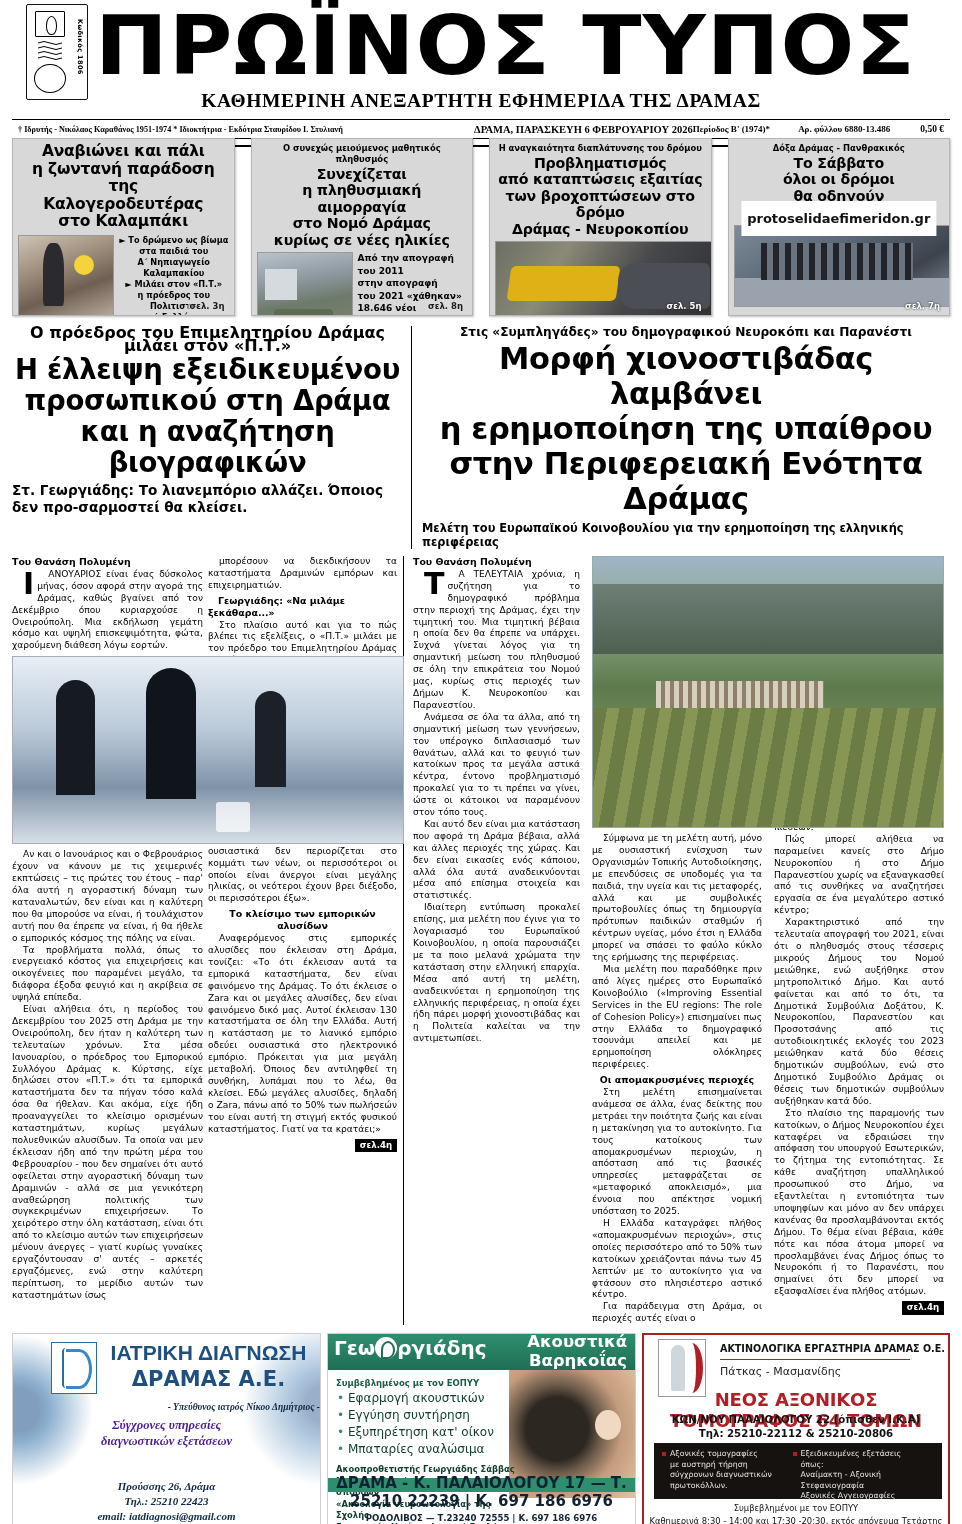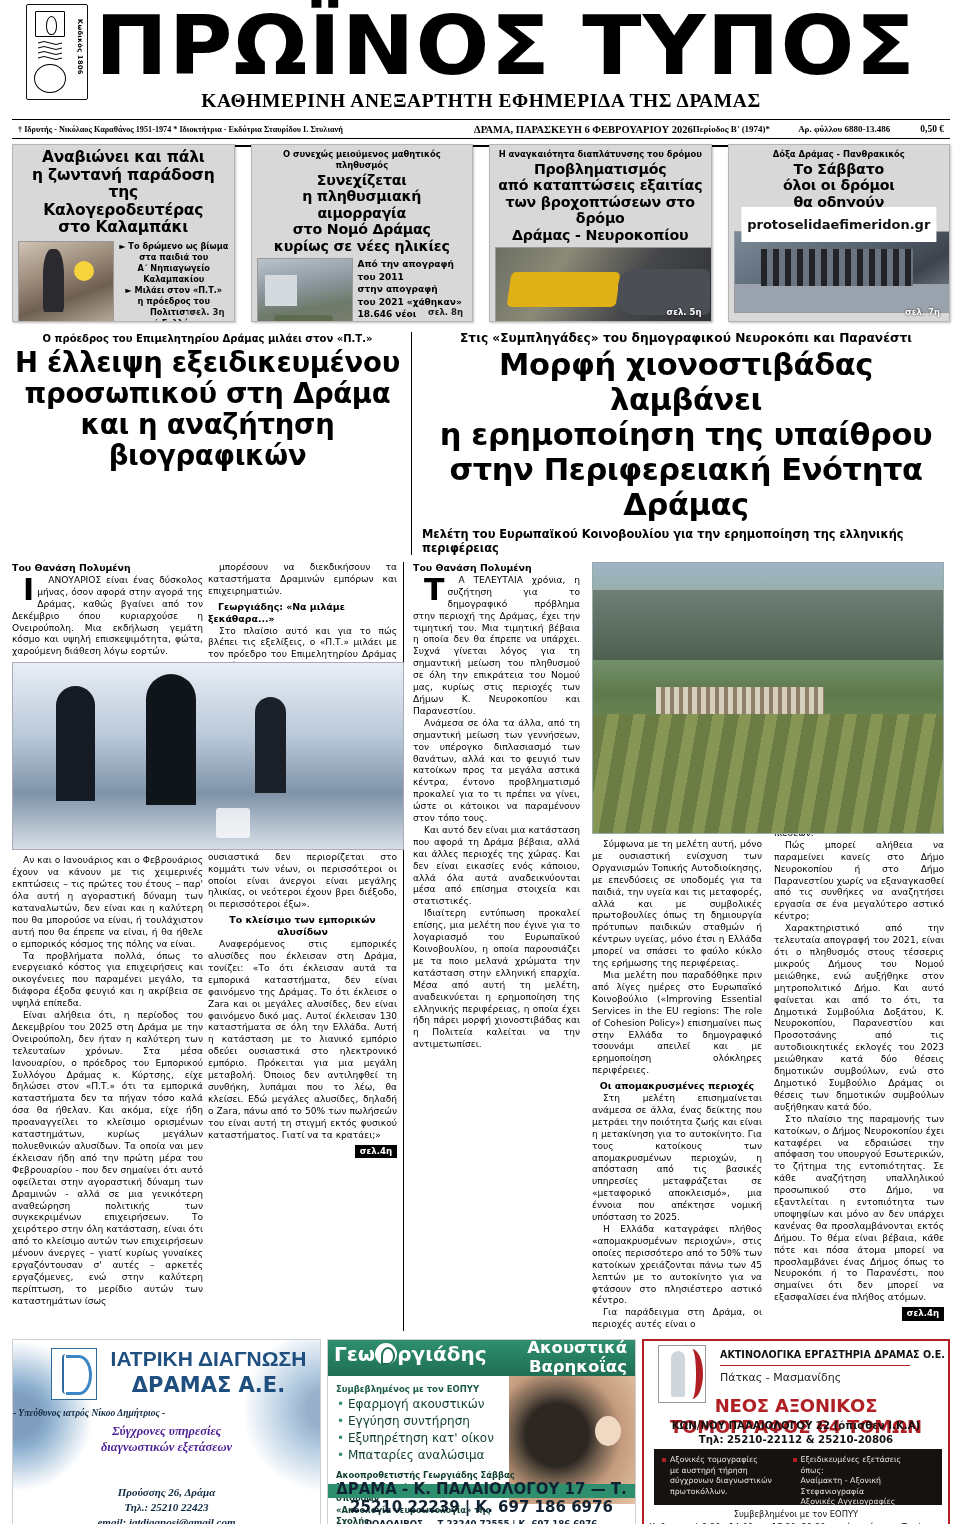--- a/index.html
+++ b/index.html
@@ -68,21 +68,21 @@
   }
   .infobar .founder { flex:0 0 auto; }
   .infobar .spacer1 { flex:1 1 auto; }
   .infobar .date { font-size:10.5px; }
   .infobar .period { font-size:9px;}
   .infobar .issue { margin-left:28px; font-size:9px;}
   .infobar .price { margin-left:30px; font-size:9.5px;}
   .rule2 { border-top:2px solid #000; margin-top:6px; }
 
   
-  .teasers { display:flex; gap:16px; margin-top:12px; }
+  .teasers { display:flex; gap:16px; margin-top:6px; }
   .teaser {
     width:232px; height:178px; background:#d8d8d8;
     border:1px solid #b5b5b5; padding:4px 5px; position:relative;
     box-shadow: 1px 1px 2px rgba(0,0,0,.25);
     overflow:hidden;
   }
   .teaser .kicker {
     text-align:center; font-weight:bold; font-size:8.4px;
     font-family:"DejaVu Sans",sans-serif; line-height:11px; margin-bottom:1px;
   }
@@ -128,21 +128,21 @@
     background:#fff; color:#111; font-weight:bold; font-size:13px;
     padding:10px 6px; white-space:nowrap; z-index:5;
     font-family:"DejaVu Sans",sans-serif;
   }
 
   
   .mains { display:flex; margin-top:10px; }
   .main-left { width:400px; padding-right:8px; border-right:1px solid #000; }
   .main-right { width:538px; padding-left:10px; }
   .kicker-main {
-    text-align:center; font-weight:bold; font-size:10px; line-height:13px;
+    text-align:center; font-weight:bold; font-size:16px; line-height:13px;
   }
   .kicker-main.r { font-size:12.2px; }
   .headline-left {
     text-align:center; font-weight:bold; font-size:27.5px; line-height:31px;
     letter-spacing:-.3px; margin-top:2px;
   }
   .headline-right {
     text-align:center; font-weight:bold; font-size:30.5px; line-height:35px;
     letter-spacing:-.4px; margin-top:2px;
   }
@@ -199,21 +199,21 @@
   .ads { display:flex; gap:6px; margin-top:8px; }
   .ad { height:200px; position:relative; overflow:hidden; }
   .ad1 { width:312px; border:1px solid #cfcfcf; background:#fff; }
   .ad1 .swirl{position:absolute;left:-40px;top:-20px;width:150px;height:240px;background:radial-gradient(circle at 30% 40%,#1b4f8a 0 12%,#2f6fa8 18%,#ffffff 42%);opacity:.55;border-radius:50%;}
   .ad1 .swirl2{position:absolute;right:-50px;top:-30px;width:150px;height:250px;background:radial-gradient(circle at 70% 40%,#1b4f8a 0 10%,#4f86b8 20%,#ffffff 45%);opacity:.45;border-radius:50%;}
   .ad1 .logo-box{position:absolute;left:38px;top:8px;width:46px;height:52px;border:1px solid #2d6a9f;background:#fff;}
   .ad1 .logo-box .snake{position:absolute;left:10px;top:5px;width:8px;height:40px;border-left:2px solid #2d6a9f;border-radius:4px;}
   .ad1 .logo-box .arc{position:absolute;left:14px;top:6px;width:26px;height:40px;border:3px solid #3b86c4;border-radius:0 60% 60% 0;border-left:none;}
   .ad1 h2{position:absolute;left:88px;top:6px;width:215px;margin:0;font-size:21px;font-weight:bold;color:#1e4f7e;font-family:"Liberation Sans",sans-serif;line-height:25px;text-align:center;}
   .ad1 .l2{position:absolute;left:88px;top:33px;width:215px;font-size:21px;font-weight:bold;color:#1e4f7e;text-align:center;}
-  .ad1 .resp{position:absolute;left:0;top:68px;width:100%;text-align:left;font-family:"Liberation Serif",serif;font-weight:bold;font-style:italic;font-size:9.5px;color:#102a43;}
+  .ad1 .resp{position:absolute;left:0;top:68px;width:100%;text-align:right;font-family:"Liberation Serif",serif;font-weight:bold;font-style:italic;font-size:9.5px;color:#102a43;}
   .ad1 .svc{position:absolute;left:0;top:83px;width:100%;text-align:center;font-family:"Liberation Serif",serif;font-weight:bold;font-style:italic;font-size:12.5px;line-height:16px;color:#4c1d95;}
   .ad1 .list{position:absolute;left:0;top:116px;width:100%;text-align:center;font-family:"Liberation Serif",serif;font-style:italic;font-size:10px;line-height:14px;color:#102a43;}
   .ad1 .addr{position:absolute;left:0;bottom:8px;width:100%;text-align:center;font-family:"Liberation Serif",serif;font-weight:bold;font-style:italic;font-size:11px;line-height:15px;color:#102a43;}
 
   .ad2 { width:312px; border:1px solid #cfcfcf; background:#fff; }
   .ad2 .band{position:absolute;left:0;top:0;width:100%;height:36px;background:linear-gradient(180deg,#2e8f6e,#1f6e55);}
   .ad2 .brand{position:absolute;left:6px;top:2px;font-size:20px;font-weight:bold;color:#fff;font-family:"DejaVu Sans",sans-serif;}
   .ad2 .brand .w{display:inline-block;width:22px;height:22px;background:#fff;border-radius:50%;vertical-align:-4px;position:relative;}
   .ad2 .brand .w::after{content:"";position:absolute;left:6px;top:4px;width:10px;height:14px;border:2px solid #1f6e55;border-radius:50% 50% 50% 0;}
   .ad2 .ak{position:absolute;right:8px;top:-2px;text-align:right;font-size:16.5px;font-weight:bold;color:#fff;line-height:19px;}
@@ -339,20 +339,21 @@
       <div class="wm">protoselidaefimeridon.gr</div>
     </div>
   </div>
 
   <div class="mains">
     <div class="main-left">
       <div class="kicker-main">Ο πρόεδρος του Επιμελητηρίου Δράμας μιλάει στον «Π.Τ.»</div>
       <div class="headline-left" style="white-space:pre-line">Η έλλειψη εξειδικευμένου
 προσωπικού στη Δράμα
 και η αναζήτηση βιογραφικών</div>
+      <div class="deck-left">Στ. Γεωργιάδης: Το λιανεμπόριο αλλάζει. Όποιος δεν προ-σαρμοστεί θα κλείσει.</div>
     </div>
     <div class="main-right">
       <div class="kicker-main r">Στις «Συμπληγάδες» του δημογραφικού Νευροκόπι και Παρανέστι</div>
       <div class="headline-right" style="white-space:pre-line">Μορφή χιονοστιβάδας λαμβάνει
 η ερημοποίηση της υπαίθρου
 στην Περιφερειακή Ενότητα Δράμας</div>
       <div class="deck-right">Μελέτη του Ευρωπαϊκού Κοινοβουλίου για την ερημοποίηση της ελληνικής περιφέρειας</div>
     </div>
   </div>
 

